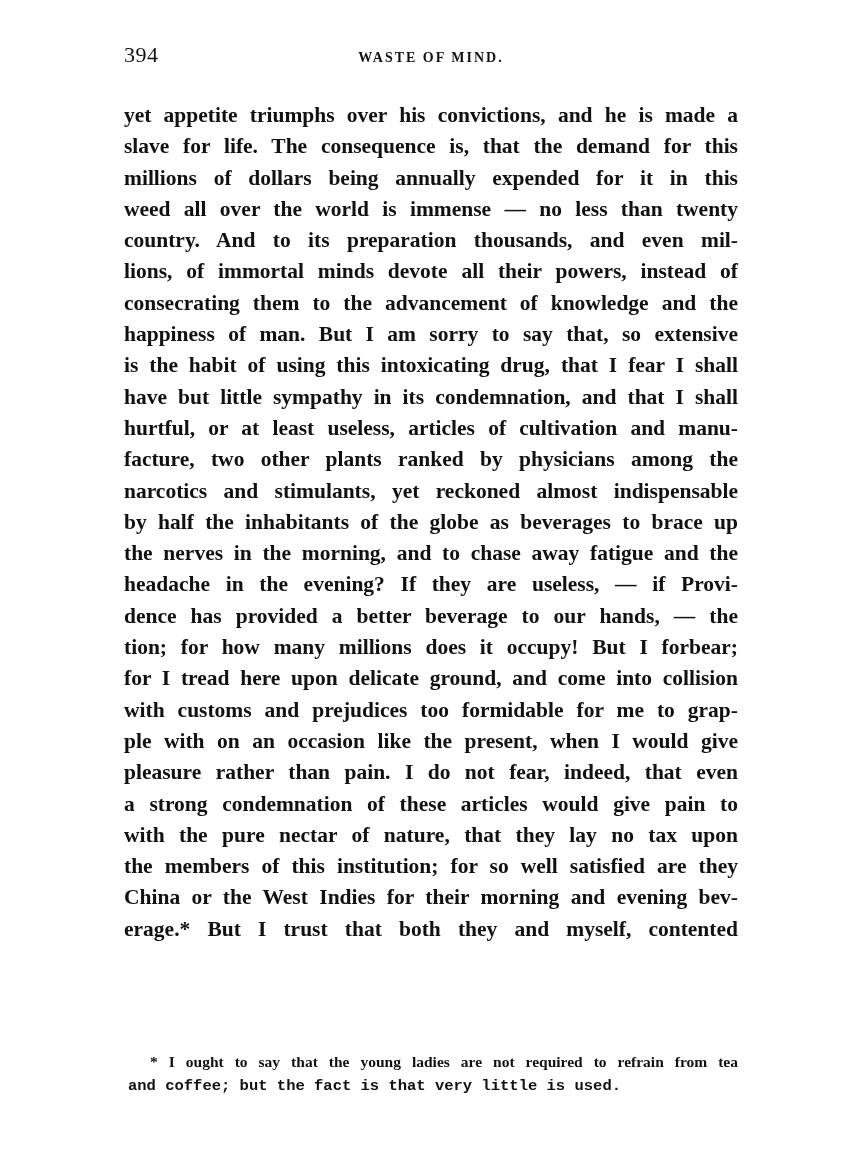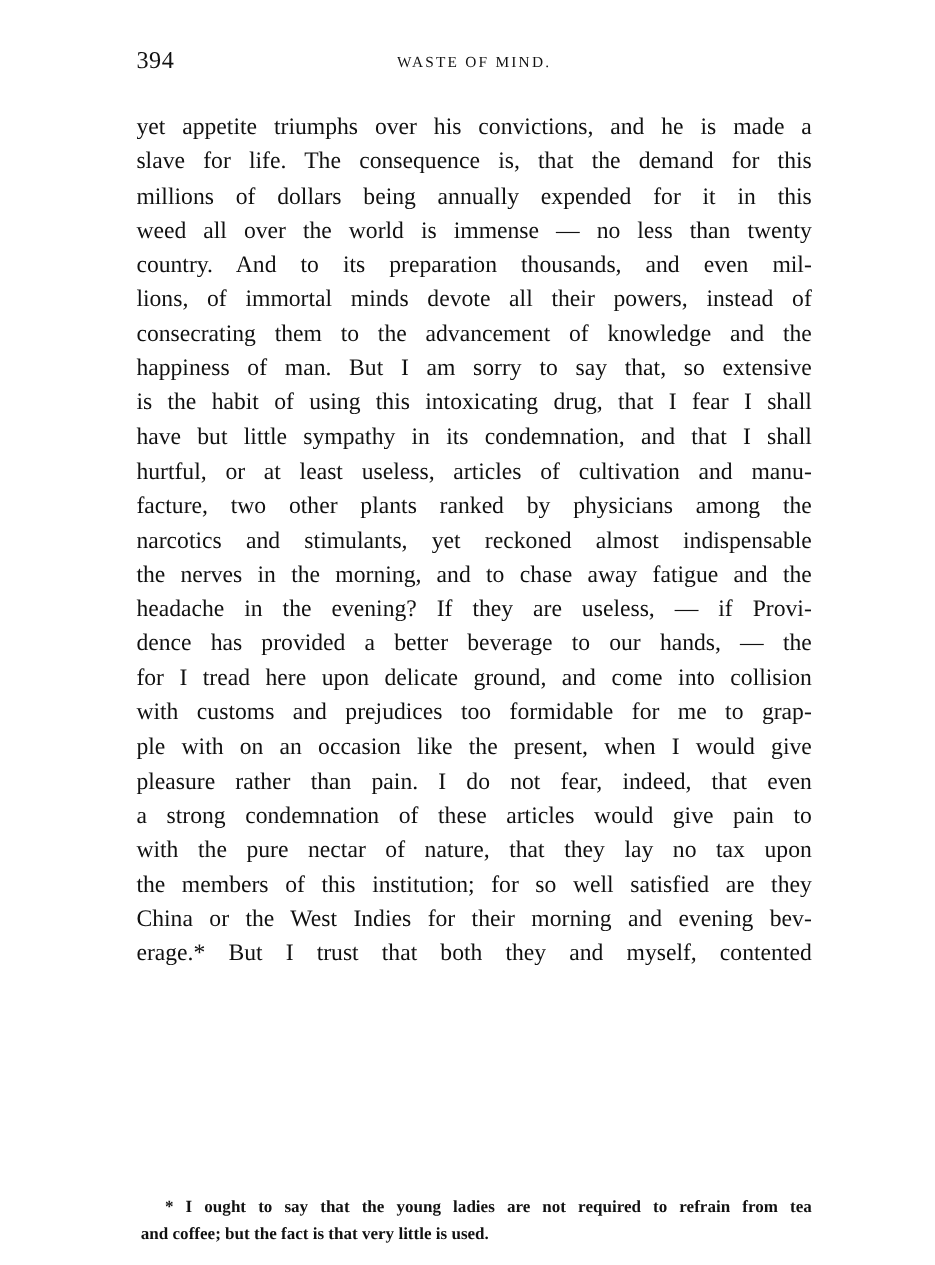--- a/index.html
+++ b/index.html
@@ -30,28 +30,29 @@
       font-weight: normal;
       letter-spacing: 0.5px;
     }
     .running-title {
       position: absolute;
       left: 0;
       right: 0;
       top: 8px;
       text-align: center;
       font-size: 14px;
-      font-weight: normal;
+      font-weight: bold;
       letter-spacing: 2px;
     }
     .body-text {
       position: absolute;
       top: 100px;
       left: 124px;
       width: 614px;
+      font-weight: bold;
     }
     .line {
       display: block;
       font-size: 21.5px;
       line-height: 31.3px;
       height: 31.3px;
       white-space: nowrap;
       text-align: justify;
       text-align-last: justify;
     }
@@ -69,22 +70,22 @@
     }
     .fn-line {
       display: block;
       font-size: 15.5px;
       font-weight: bold;
       line-height: 24px;
       white-space: nowrap;
       text-align: justify;
       text-align-last: justify;
     }
-    .fn-line.indent { padding-left: 22px; margin-top: 36px; }
-    .fn-line.last { text-align-last: left; }
+    .fn-line.indent { padding-left: 22px; }
+    .fn-line.last { text-align-last: left; font-family: Liberation Mono, monospace; }
   </style>
 </head>
 <body>
 
 <div class="page-header">
   <span class="page-number">394</span>
   <div class="running-title">WASTE OF MIND.</div>
 </div>
 
 <div class="body-text">
@@ -97,23 +98,25 @@
     <span class="line">lions, of immortal minds devote all their powers, instead of</span>
     <span class="line">consecrating them to the advancement of knowledge and the</span>
     <span class="line">happiness of man.  But I am sorry to say that, so extensive</span>
     <span class="line">is the habit of using this intoxicating drug, that I fear I shall</span>
     <span class="line">have but little sympathy in its condemnation, and that I shall</span>
   </div>
   <div>
     <span class="line">hurtful, or at least useless, articles of cultivation and manu-</span>
     <span class="line">facture, two other plants ranked by physicians among the</span>
     <span class="line">narcotics and stimulants, yet reckoned almost indispensable</span>
+    <span class="line">by half the inhabitants of the globe as beverages to brace up</span>
     <span class="line">the nerves in the morning, and to chase away fatigue and the</span>
     <span class="line">headache in the evening?  If they are useless, — if Provi-</span>
     <span class="line">dence has provided a better beverage to our hands, — the</span>
+    <span class="line">tion; for how many millions does it occupy!  But I forbear;</span>
     <span class="line">for I tread here upon delicate ground, and come into collision</span>
     <span class="line">with customs and prejudices too formidable for me to grap-</span>
     <span class="line">ple with on an occasion like the present, when I would give</span>
     <span class="line">pleasure rather than pain.  I do not fear, indeed, that even</span>
     <span class="line">a strong condemnation of these articles would give pain to</span>
     <span class="line">with the pure nectar of nature, that they lay no tax upon</span>
     <span class="line">the members of this institution; for so well satisfied are they</span>
     <span class="line">China or the West Indies for their morning and evening bev-</span>
     <span class="line">erage.*  But I trust that both they and myself, contented</span>
   </div>

